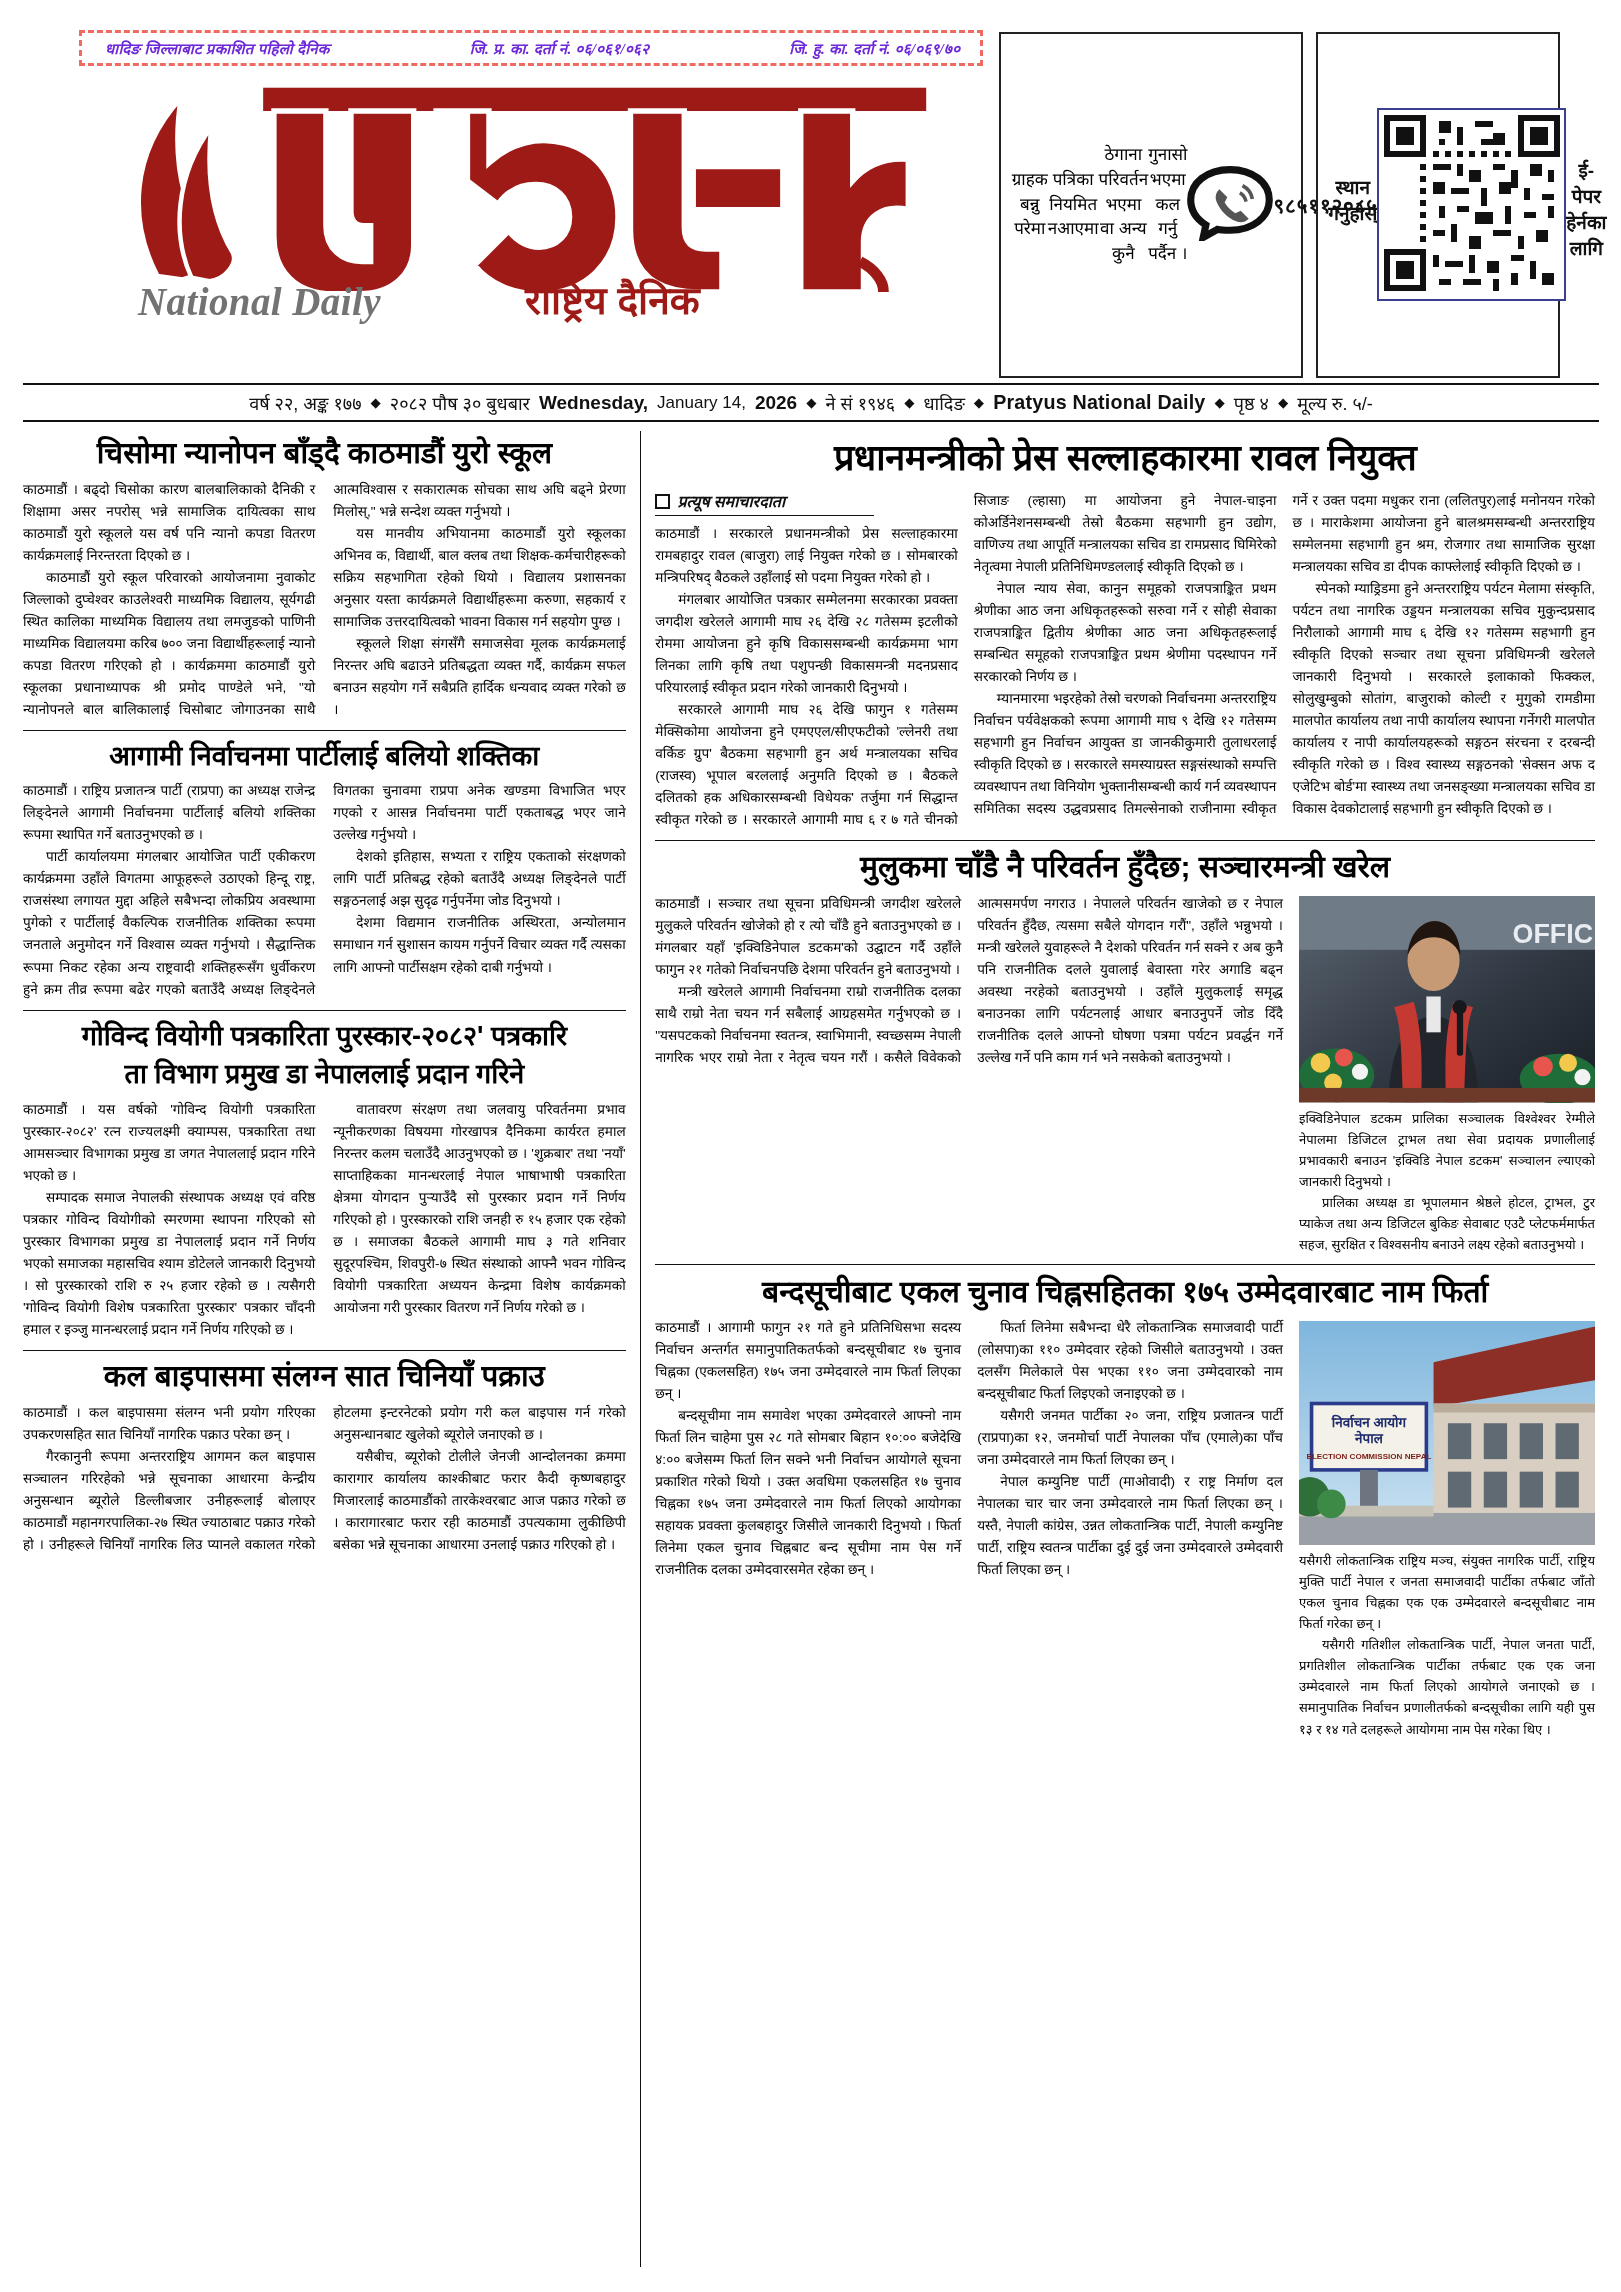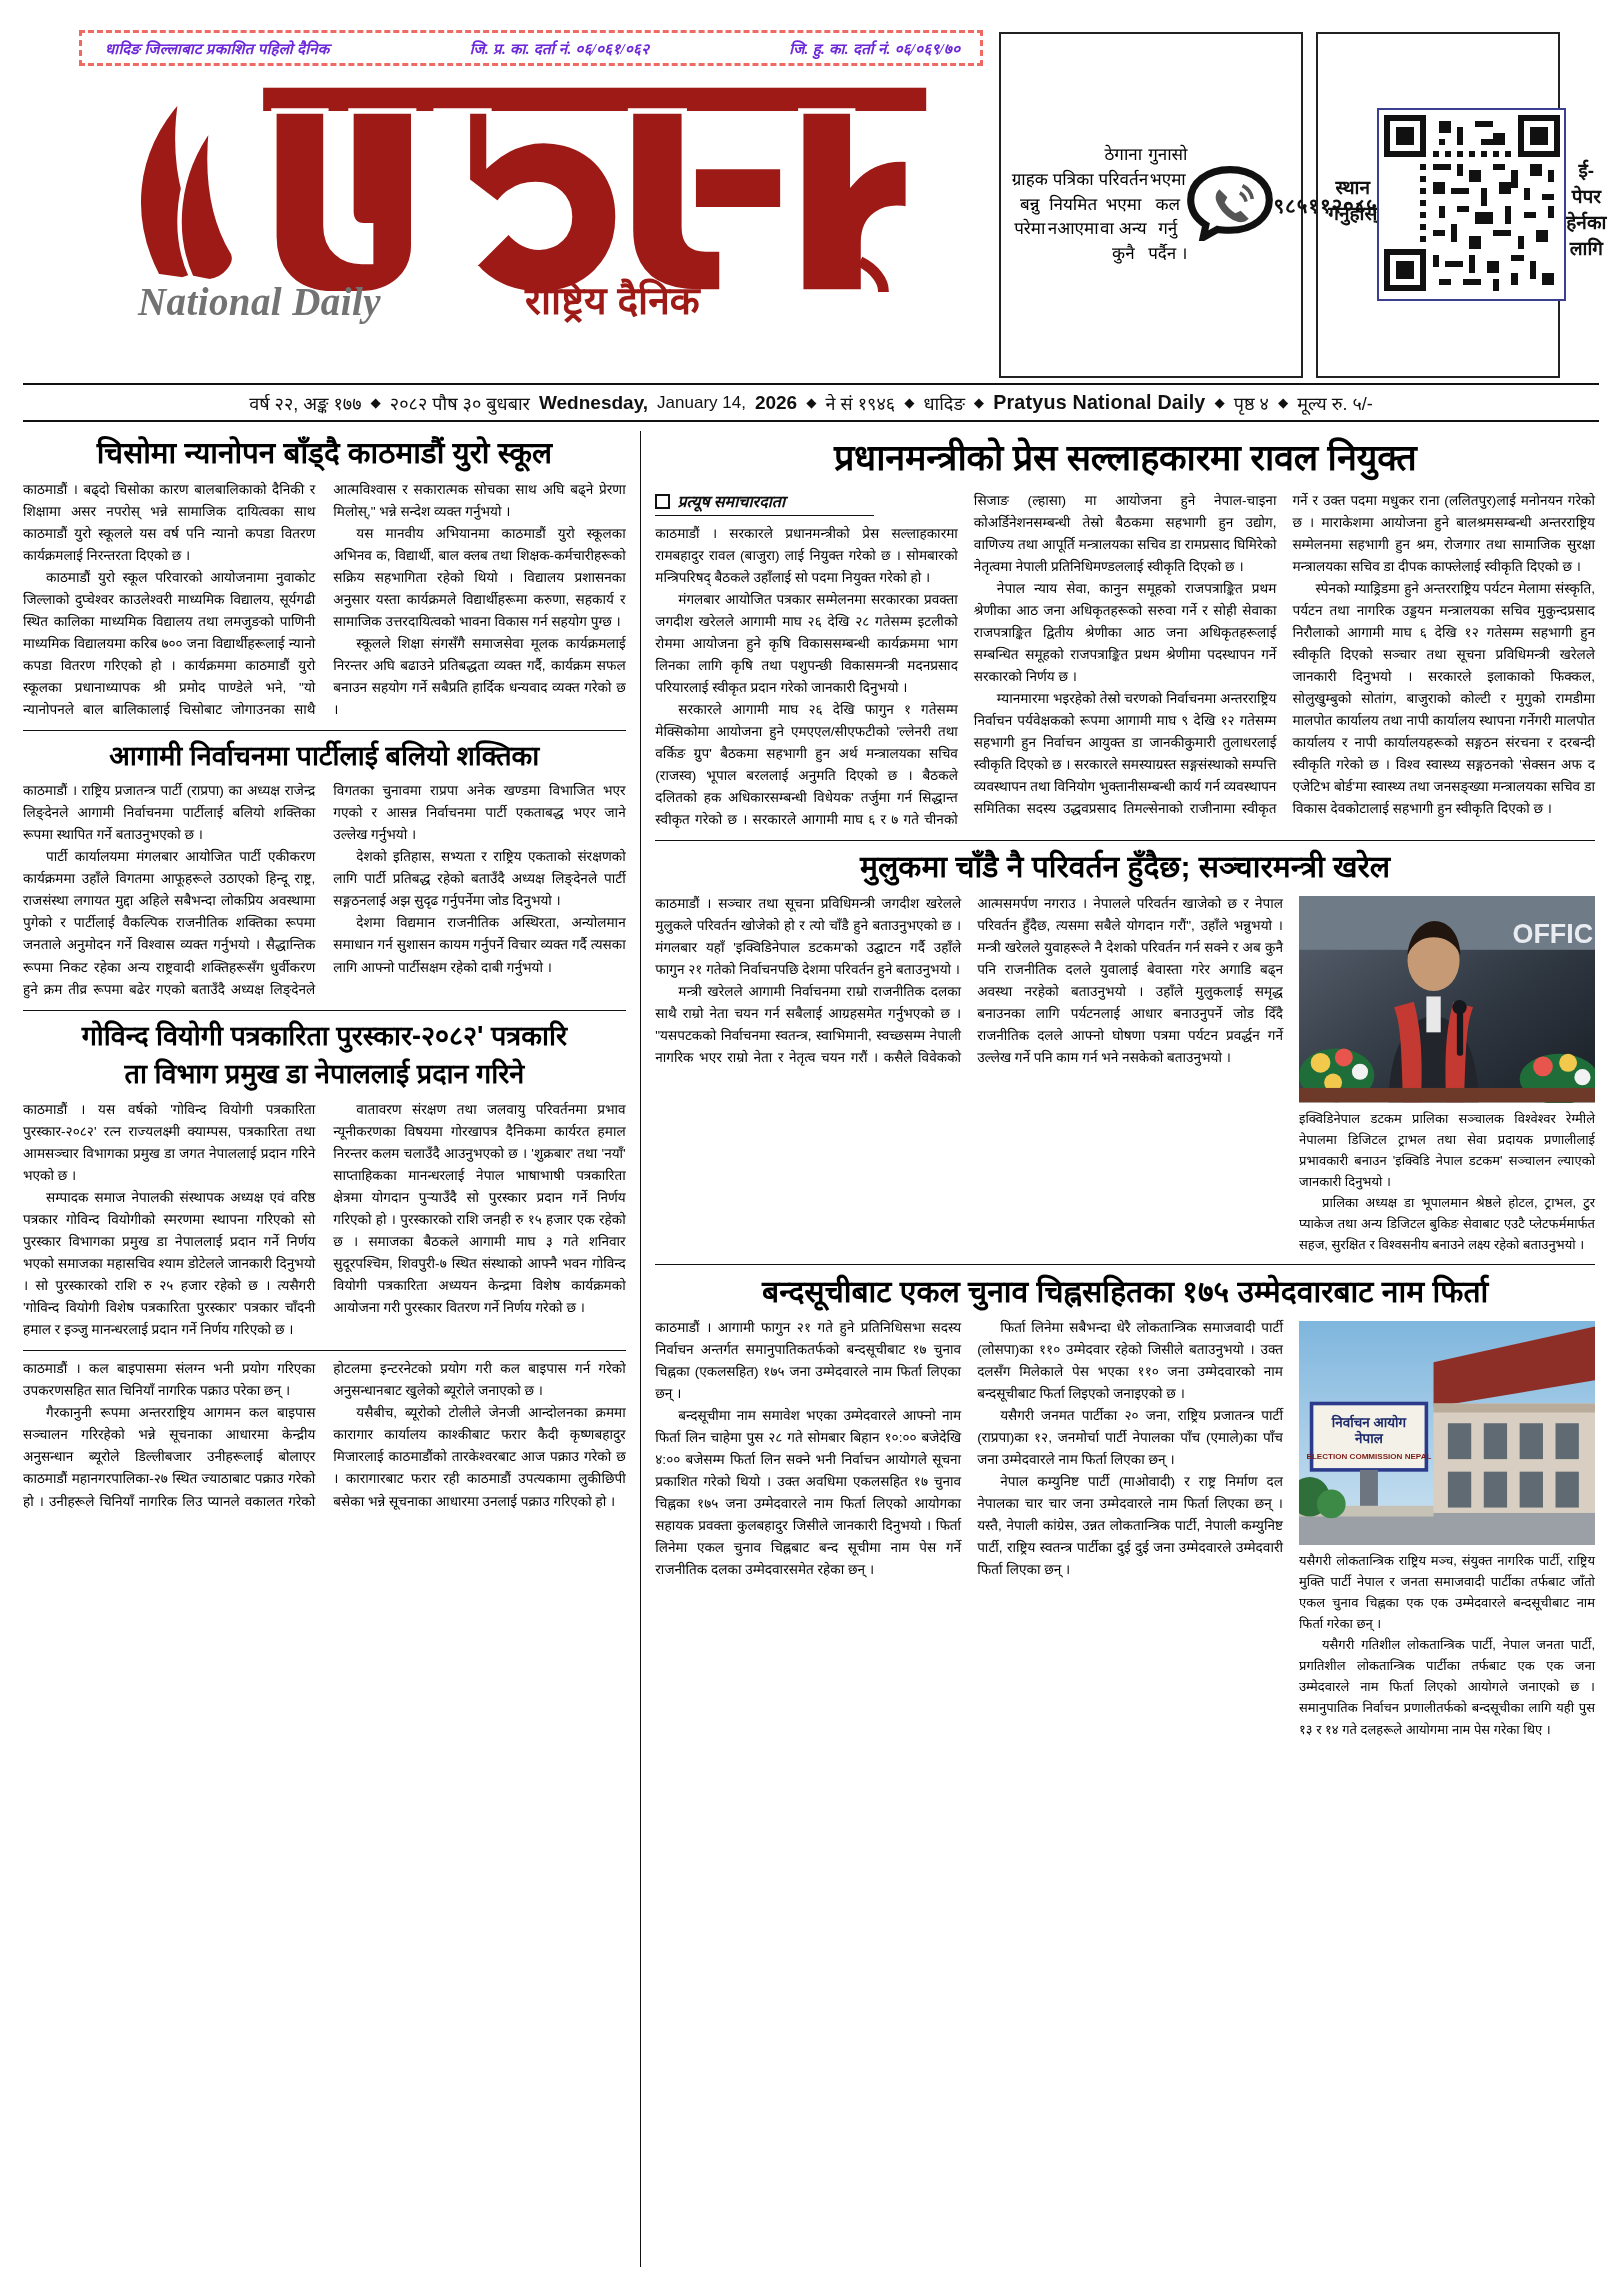--- a/index.html
+++ b/index.html
@@ -360,20 +360,21 @@
         <div class="twocol">
           <p class="body first">काठमाडौं । यस वर्षको 'गोविन्द वियोगी पत्रकारिता पुरस्कार-२०८२' रत्न राज्यलक्ष्मी क्याम्पस, पत्रकारिता तथा आमसञ्चार विभागका प्रमुख डा जगत नेपाललाई प्रदान गरिने भएको छ ।</p>
           <p class="body">सम्पादक समाज नेपालकी संस्थापक अध्यक्ष एवं वरिष्ठ पत्रकार गोविन्द वियोगीको स्मरणमा स्थापना गरिएको सो पुरस्कार विभागका प्रमुख डा नेपाललाई प्रदान गर्ने निर्णय भएको समाजका महासचिव श्याम डोटेलले जानकारी दिनुभयो । सो पुरस्कारको राशि रु २५ हजार रहेको छ । त्यसैगरी 'गोविन्द वियोगी विशेष पत्रकारिता पुरस्कार' पत्रकार चाँदनी हमाल र इञ्जु मानन्धरलाई प्रदान गर्ने निर्णय गरिएको छ ।</p>
           <p class="body">वातावरण संरक्षण तथा जलवायु परिवर्तनमा प्रभाव न्यूनीकरणका विषयमा गोरखापत्र दैनिकमा कार्यरत हमाल निरन्तर कलम चलाउँदै आउनुभएको छ । 'शुक्रबार' तथा 'नयाँ' साप्ताहिकका मानन्धरलाई नेपाल भाषाभाषी पत्रकारिता क्षेत्रमा योगदान पुर्‍याउँदै सो पुरस्कार प्रदान गर्ने निर्णय गरिएको हो । पुरस्कारको राशि जनही रु १५ हजार एक रहेको छ । समाजका बैठकले आगामी माघ ३ गते शनिवार सुदूरपश्चिम, शिवपुरी-७ स्थित संस्थाको आफ्नै भवन गोविन्द वियोगी पत्रकारिता अध्ययन केन्द्रमा विशेष कार्यक्रमको आयोजना गरी पुरस्कार वितरण गर्ने निर्णय गरेको छ ।</p>
         </div>
       </div>
 
       <div class="rule"></div>
 
       <div class="sec">
+        <div class="hl hl-l">कल बाइपासमा संलग्न सात चिनियाँ पक्राउ</div>
         <div class="twocol">
           <p class="body first">काठमाडौं । कल बाइपासमा संलग्न भनी प्रयोग गरिएका उपकरणसहित सात चिनियाँ नागरिक पक्राउ परेका छन् ।</p>
           <p class="body">गैरकानुनी रूपमा अन्तरराष्ट्रिय आगमन कल बाइपास सञ्चालन गरिरहेको भन्ने सूचनाका आधारमा केन्द्रीय अनुसन्धान ब्यूरोले डिल्लीबजार उनीहरूलाई बोलाएर काठमाडौं महानगरपालिका-२७ स्थित ज्याठाबाट पक्राउ गरेको हो । उनीहरूले चिनियाँ नागरिक लिउ प्यानले वकालत गरेको होटलमा इन्टरनेटको प्रयोग गरी कल बाइपास गर्न गरेको अनुसन्धानबाट खुलेको ब्यूरोले जनाएको छ ।</p>
           <p class="body">यसैबीच, ब्यूरोको टोलीले जेनजी आन्दोलनका क्रममा कारागार कार्यालय काश्कीबाट फरार कैदी कृष्णबहादुर मिजारलाई काठमाडौंको तारकेश्वरबाट आज पक्राउ गरेको छ । कारागारबाट फरार रही काठमाडौं उपत्यकामा लुकीछिपी बसेका भन्ने सूचनाका आधारमा उनलाई पक्राउ गरिएको हो ।</p>
         </div>
       </div>
     </div>
 
     <div class="col-rest">
 

